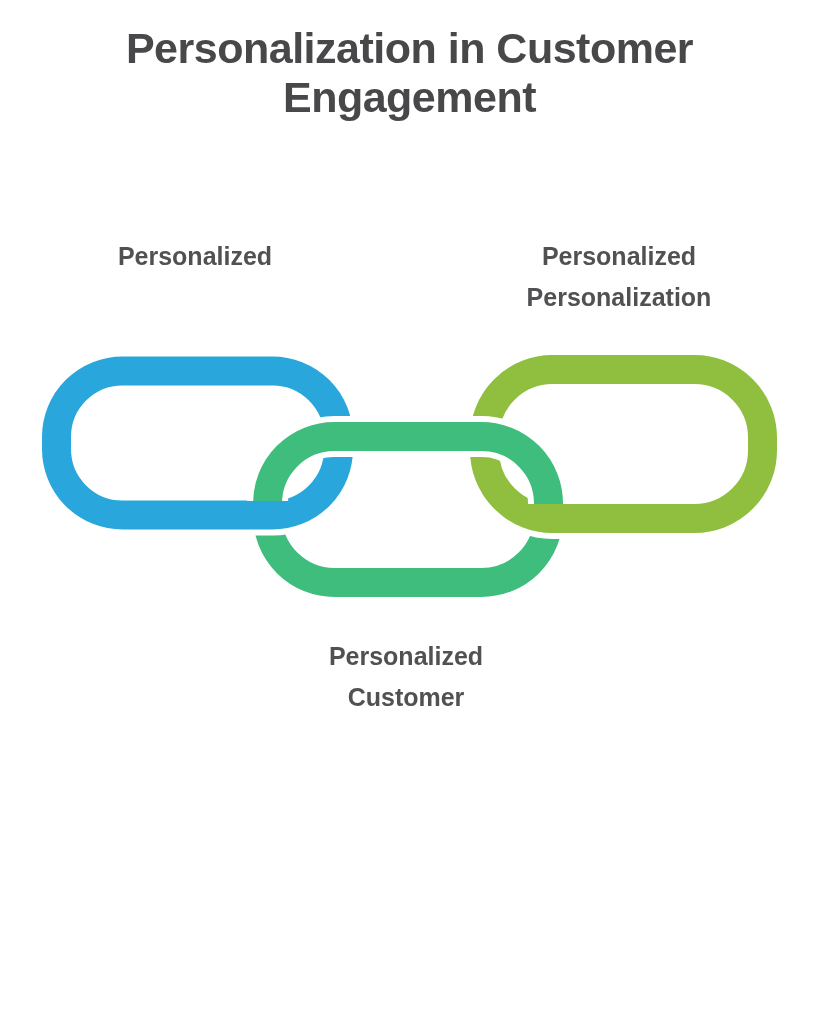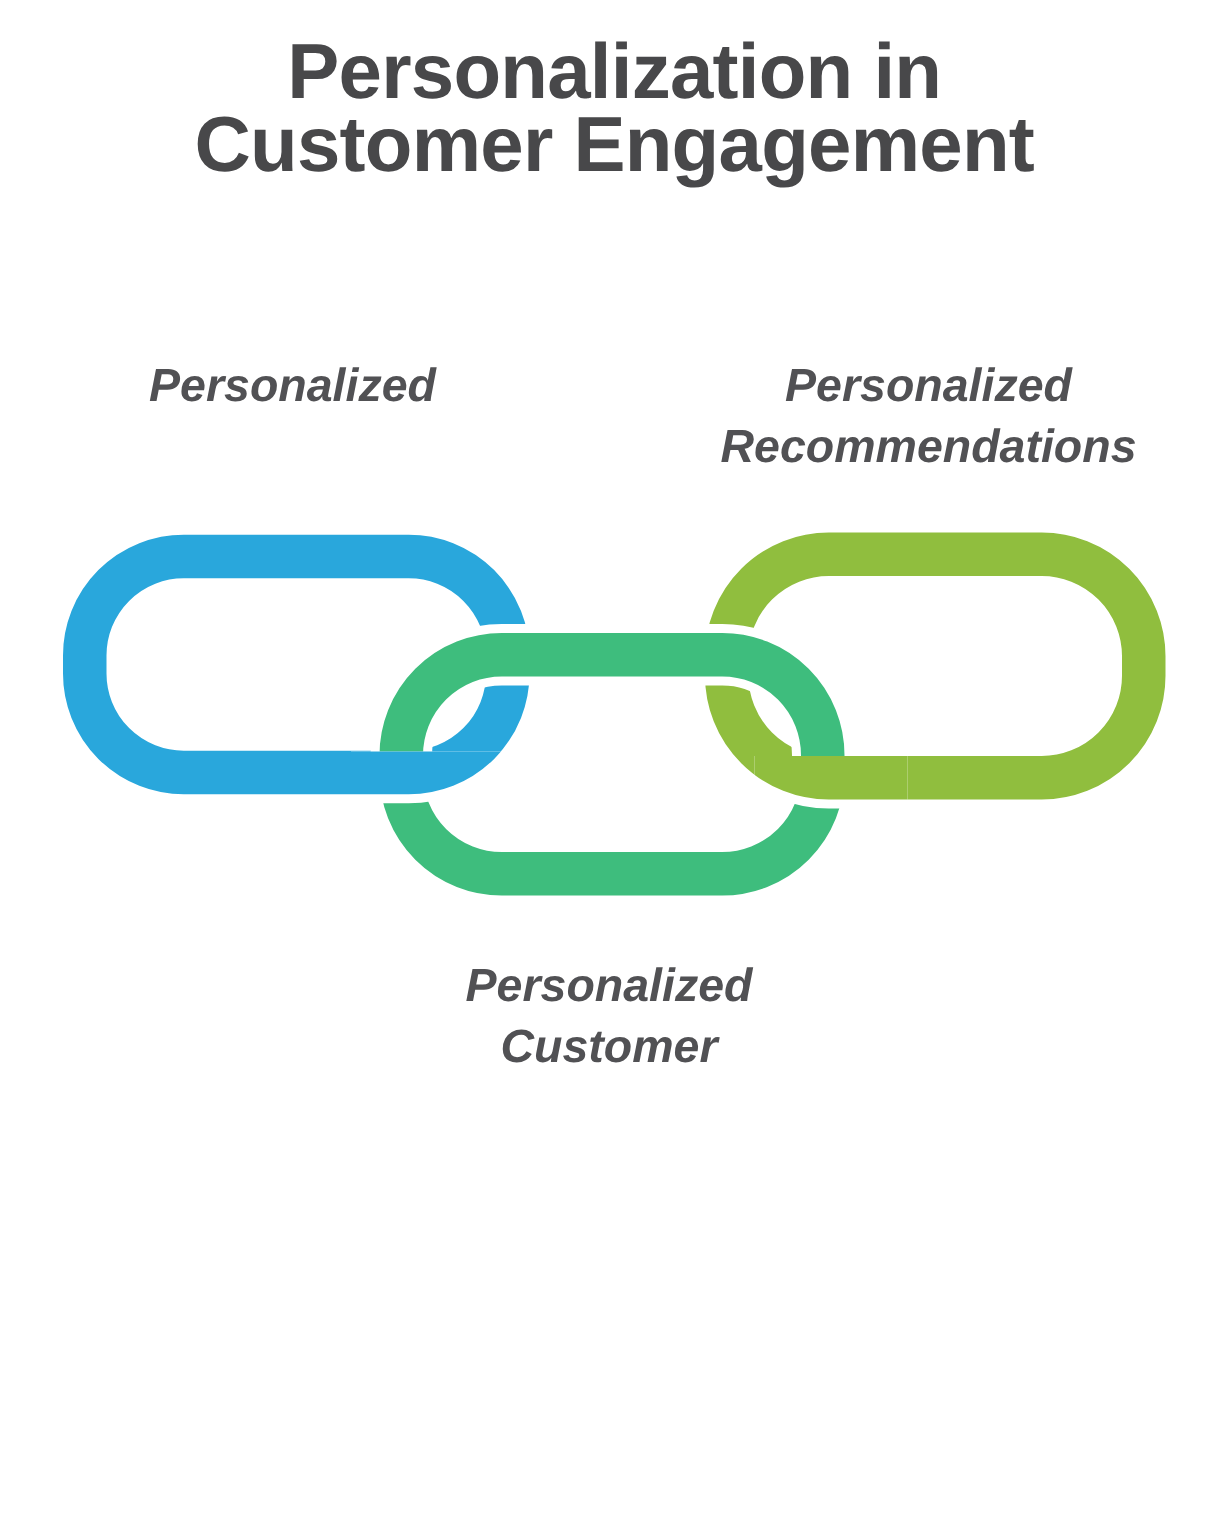--- a/index.html
+++ b/index.html
@@ -14,35 +14,34 @@
     background: #ffffff;
     overflow: hidden;
     font-family: "Liberation Sans", sans-serif;
   }
   .title {
     position: absolute;
     top: 24px;
     left: 90px;
     right: 90px;
     text-align: center;
-    font-size: 52px;
+    font-size: 43px;
     line-height: 49px;
     font-weight: bold;
     letter-spacing: -0.5px;
     color: #48484a;
   }
   .link-label {
     position: absolute;
     width: 360px;
     text-align: center;
-    font-size: 31px;
+    font-size: 25px;
     line-height: 41px;
     font-weight: bold;
     color: #515154;
-    font-style: italic;
   }
   .link-label span { display: block; }
   .label-emails          { left: 15px;  top: 236px; }
   .label-recommendations { left: 439px; top: 236px; }
   .label-messages        { left: 226px; top: 636px; }
   .chain-svg {
     position: absolute;
     left: 0;
     top: 0;
   }
@@ -53,21 +52,21 @@
 <div class="canvas">
 
   <div class="title" style="color: rgb(72, 72, 74);">Personalization in Customer Engagement</div>
 
   <div class="link-label label-emails" style="color: rgb(81, 81, 84);">
     <span>Personalized</span>
   </div>
 
   <div class="link-label label-recommendations" style="color: rgb(81, 81, 84);">
     <span>Personalized</span>
-    <span>Recommendations</span>
+    <span>Personalization</span>
   </div>
 
   <div class="link-label label-messages" style="color: rgb(81, 81, 84);">
     <span>Personalized</span>
     <span>Customer</span>
   </div>
 
   <svg class="chain-svg" width="819" height="1024" viewBox="0 0 819 1024">
     <defs>
       <clipPath id="clipB">

